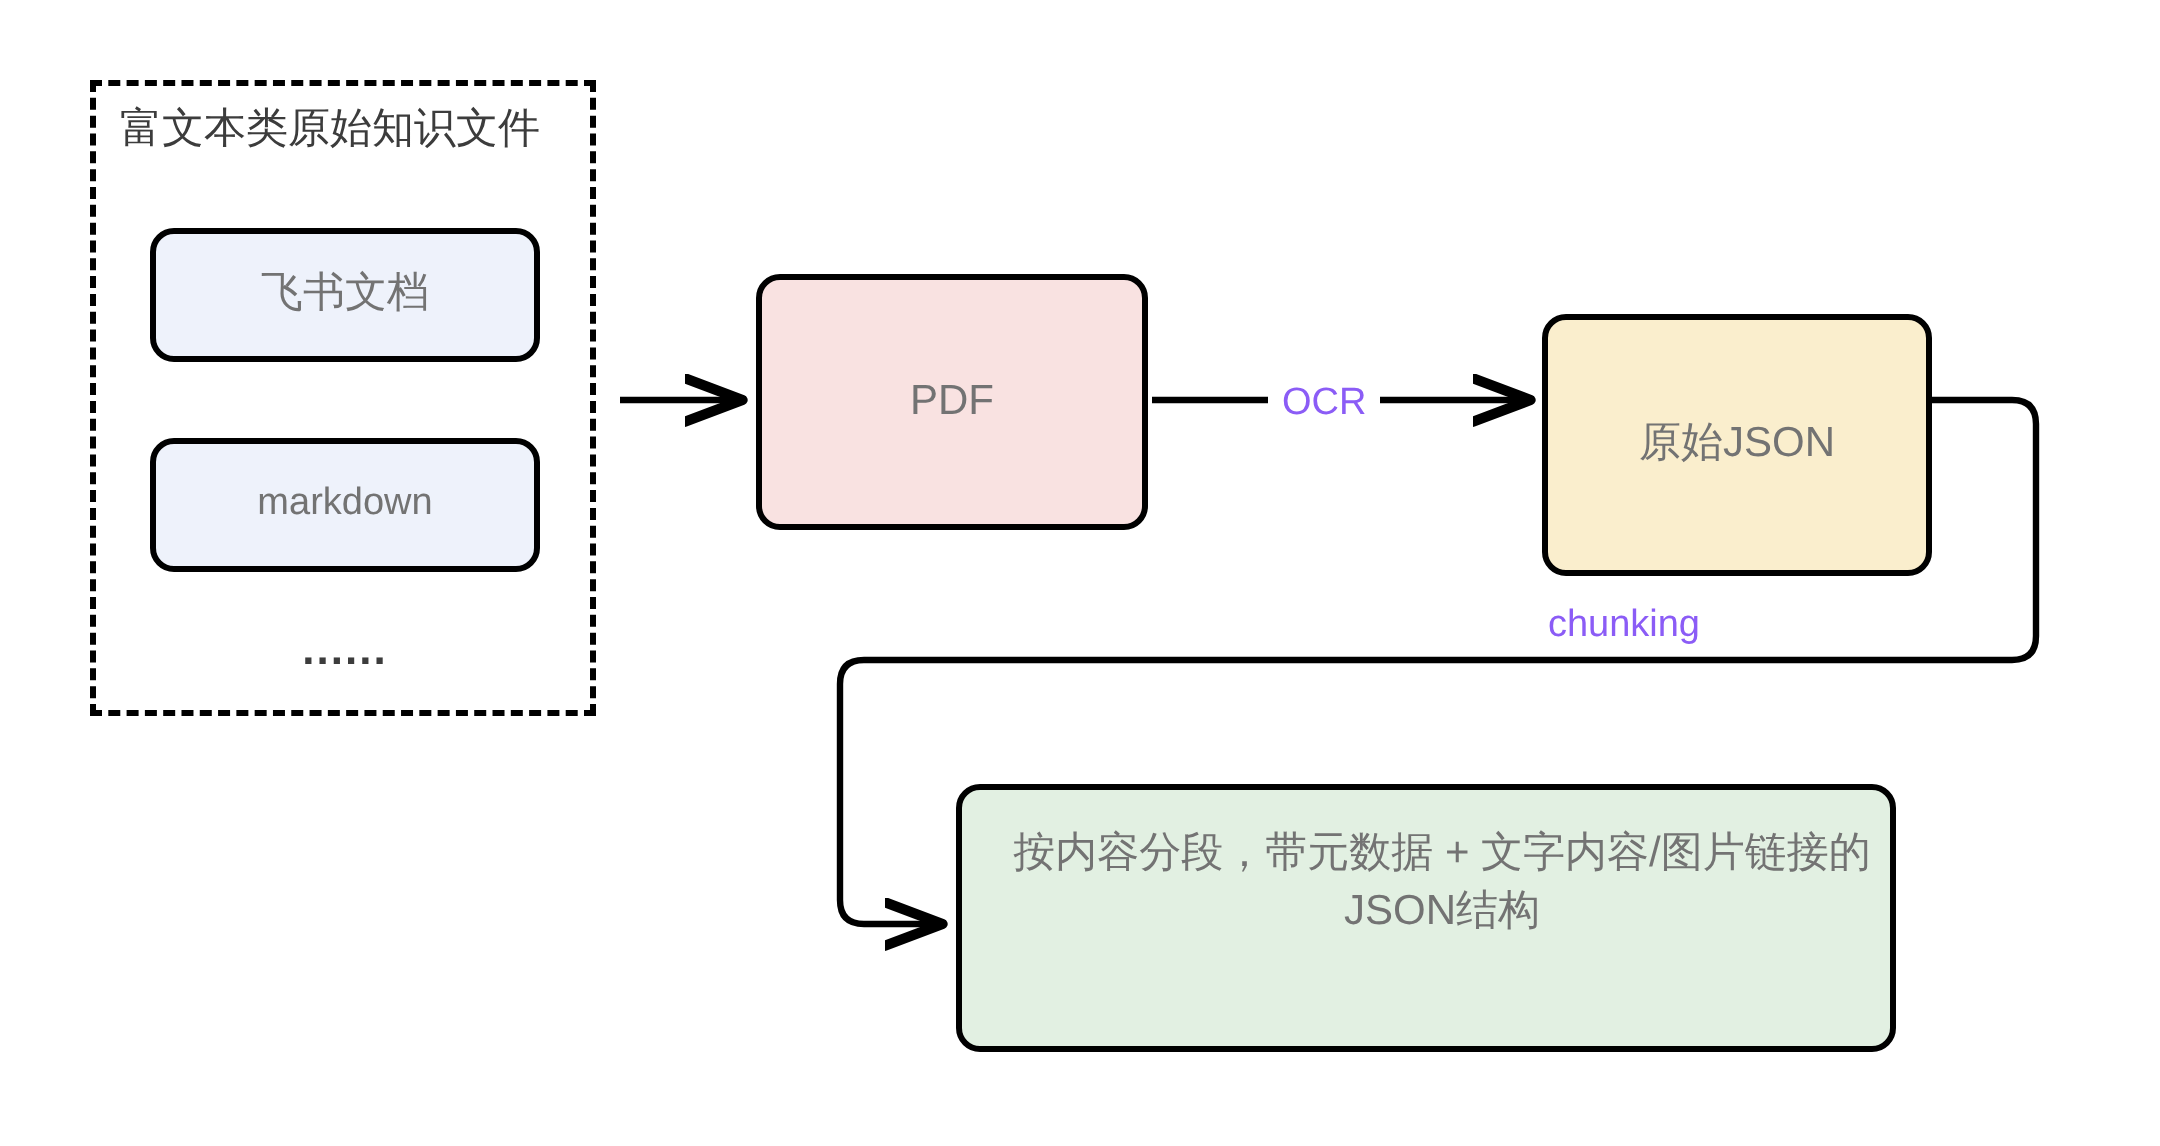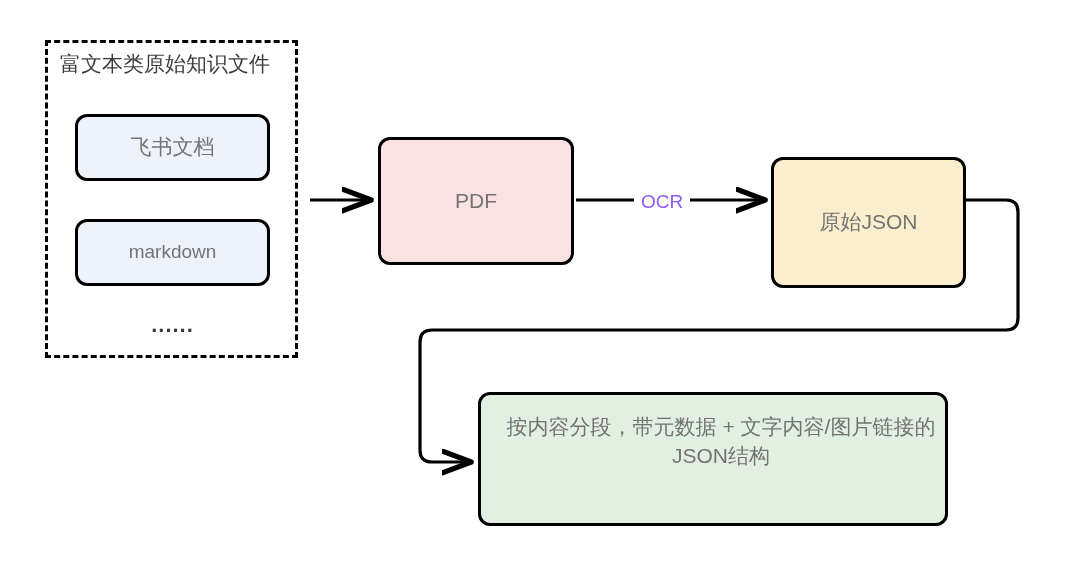--- a/index.html
+++ b/index.html
@@ -188,15 +188,16 @@
     <span>原始JSON</span>
   </div>
 
   <div class="node rounded-node" id="node-chunked-json">
     <span>按内容分段，带元数据 + 文字内容/图片链接的JSON结构</span>
   </div>
 
   <div class="edge-label" id="label-ocr">OCR</div>
 
   <div class="edge-label" id="label-merge-chunking">
+    <div>chunking</div>
   </div>
 
 </div>
 
 </body></html>

